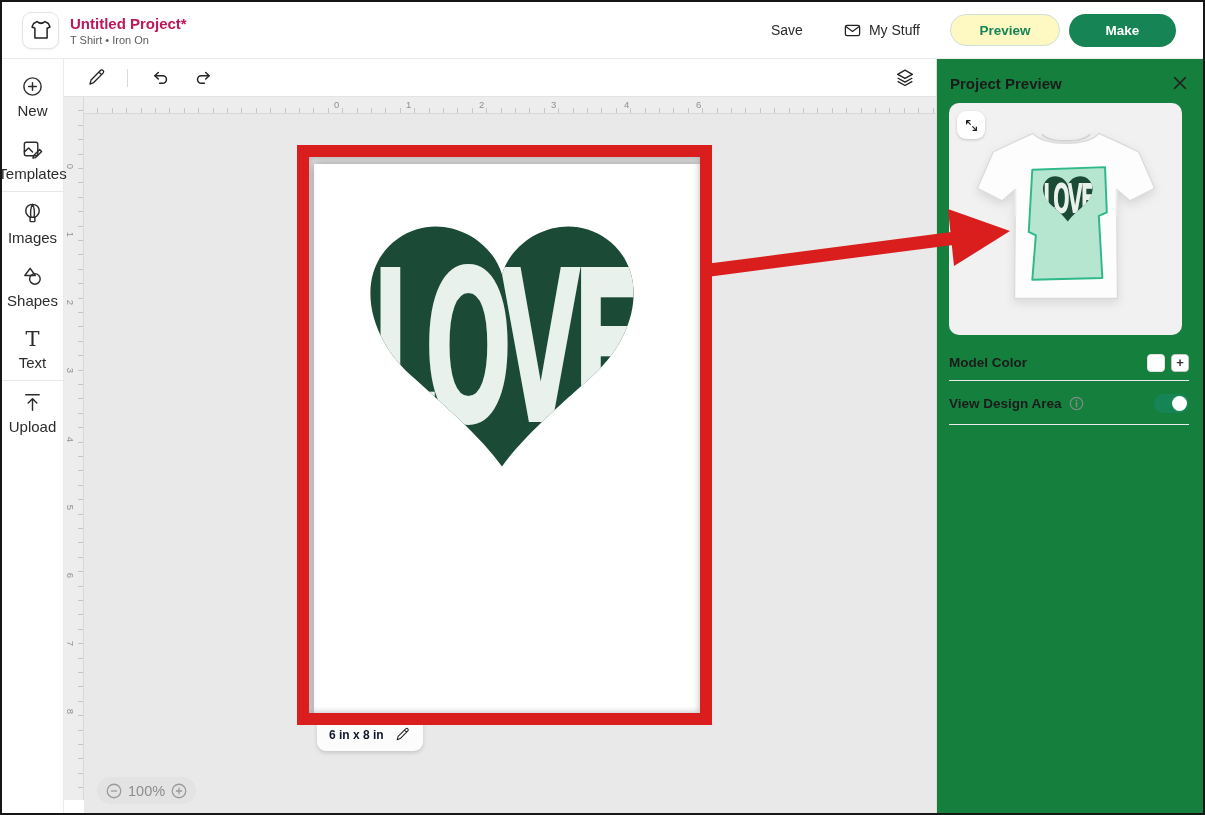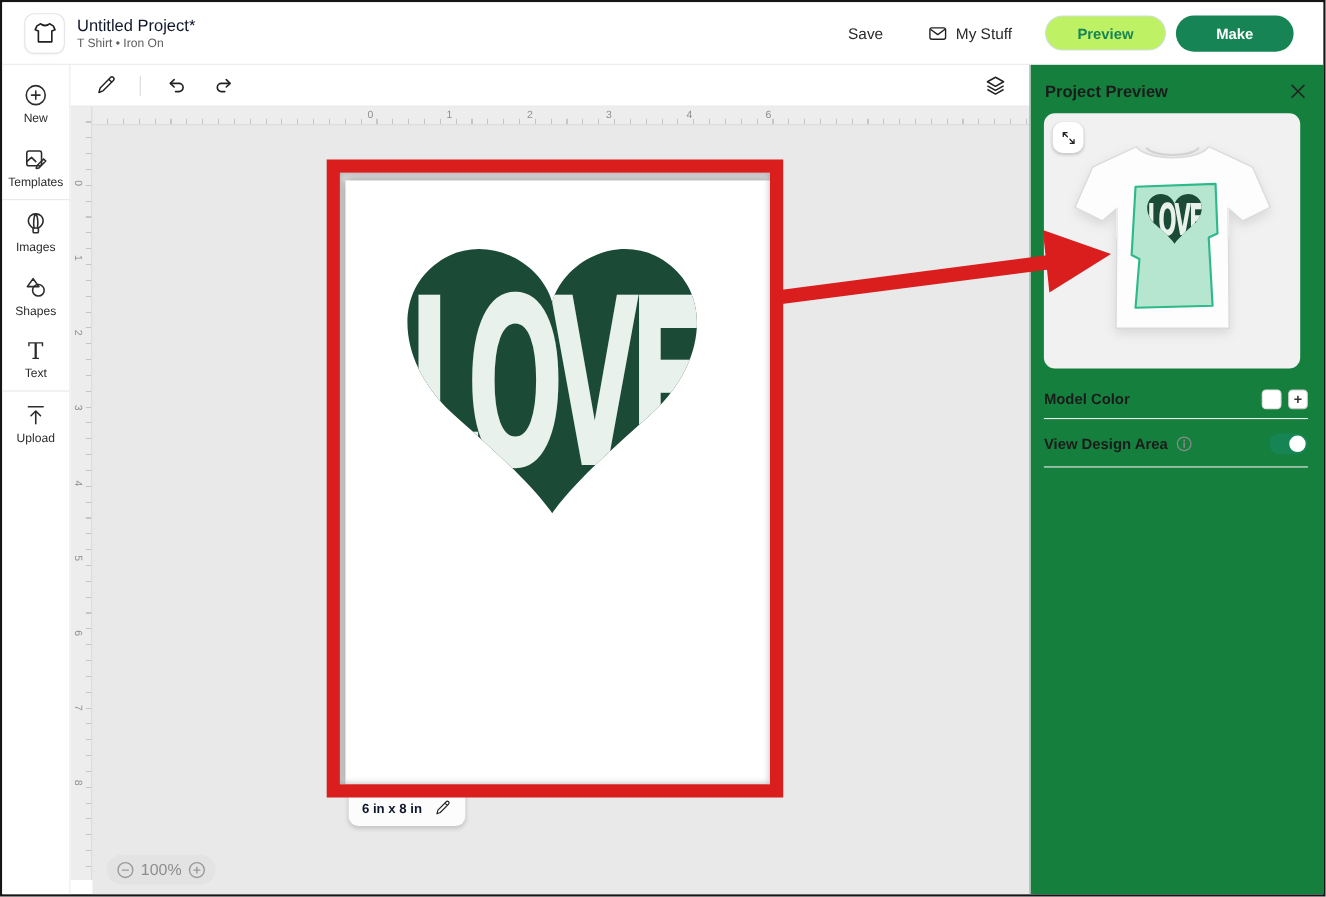--- a/index.html
+++ b/index.html
@@ -14,38 +14,38 @@
   }
   svg { display:block; }
 
   
   #topbar { position:absolute; left:0; top:0; right:0; height:57px; background:#fff;
             border-bottom:1px solid #ebebeb; display:flex; align-items:center; z-index:20; }
   .logo-btn { width:37px; height:37px; margin-left:20px; border:1px solid #e4e4e4; border-radius:9px;
               background:#fff; display:flex; align-items:center; justify-content:center;
               box-shadow:0 1px 2px rgba(0,0,0,.05); }
   .title-wrap { margin-left:11px; }
-  .proj-title { font-size:15px; font-weight:400; color:#0f172a; }
+  .proj-title { font-size:15px; font-weight:700; color:#be185d; }
   .proj-sub { font-size:11px; color:#5d5d5d; margin-top:2px; }
   .tb-spacer { flex:1; }
   .tb-text { font-size:14px; color:#2a2a2a; cursor:pointer; }
   .mystuff { display:flex; align-items:center; gap:7px; margin:0 30px 0 40px; cursor:pointer; }
   .pill { border-radius:18px; font-size:13.5px; font-weight:600; display:flex;
           align-items:center; justify-content:center; cursor:pointer; }
-  .pill.preview { width:110px; height:32px; background:#bef264; color:var(--brand_green);
+  .pill.preview { width:110px; height:32px; background:#fef9c3; color:var(--brand_green);
                   border:1px solid #cfe0d8; margin-right:9px; }
   .pill.make { width:107px; height:33px; background:var(--brand_green); color:#fff;
                border:none; margin-right:27px; }
 
   
   #sidebar { position:absolute; left:0; top:57px; width:62px; bottom:0; background:#fff;
              border-right:1px solid #ebebeb; z-index:15; display:flex; flex-direction:column; align-items:center; }
   .sb-item { width:100%; display:flex; flex-direction:column; align-items:center; gap:4px;
              padding:10px 0 9px 0; cursor:pointer; }
-  .sb-item span.lbl { font-size:11px; color:#2c2c2c; }
+  .sb-item span.lbl { font-size:15px; color:#2c2c2c; }
   .sb-div { width:100%; height:1px; background:#e8e8e8; }
   .sb-icon { stroke:#2c2c2c; fill:none; stroke-width:1.5; stroke-linecap:round; stroke-linejoin:round; }
   .t-glyph { font-family:"DejaVu Serif","Liberation Serif",serif; font-size:21px; line-height:22px; color:#2c2c2c; }
 
   
   #toolbar { position:absolute; left:62px; top:57px; width:876px; height:38px; background:#fff;
              border-bottom:1px solid #e3e3e3; display:flex; align-items:center; z-index:10; }
   .tool-ic { margin-left:22px; cursor:pointer; }
   .tool-div { width:1px; height:18px; background:#d9d9d9; margin-left:20px; }
   .layers { margin-left:auto; margin-right:24px; cursor:pointer; }

